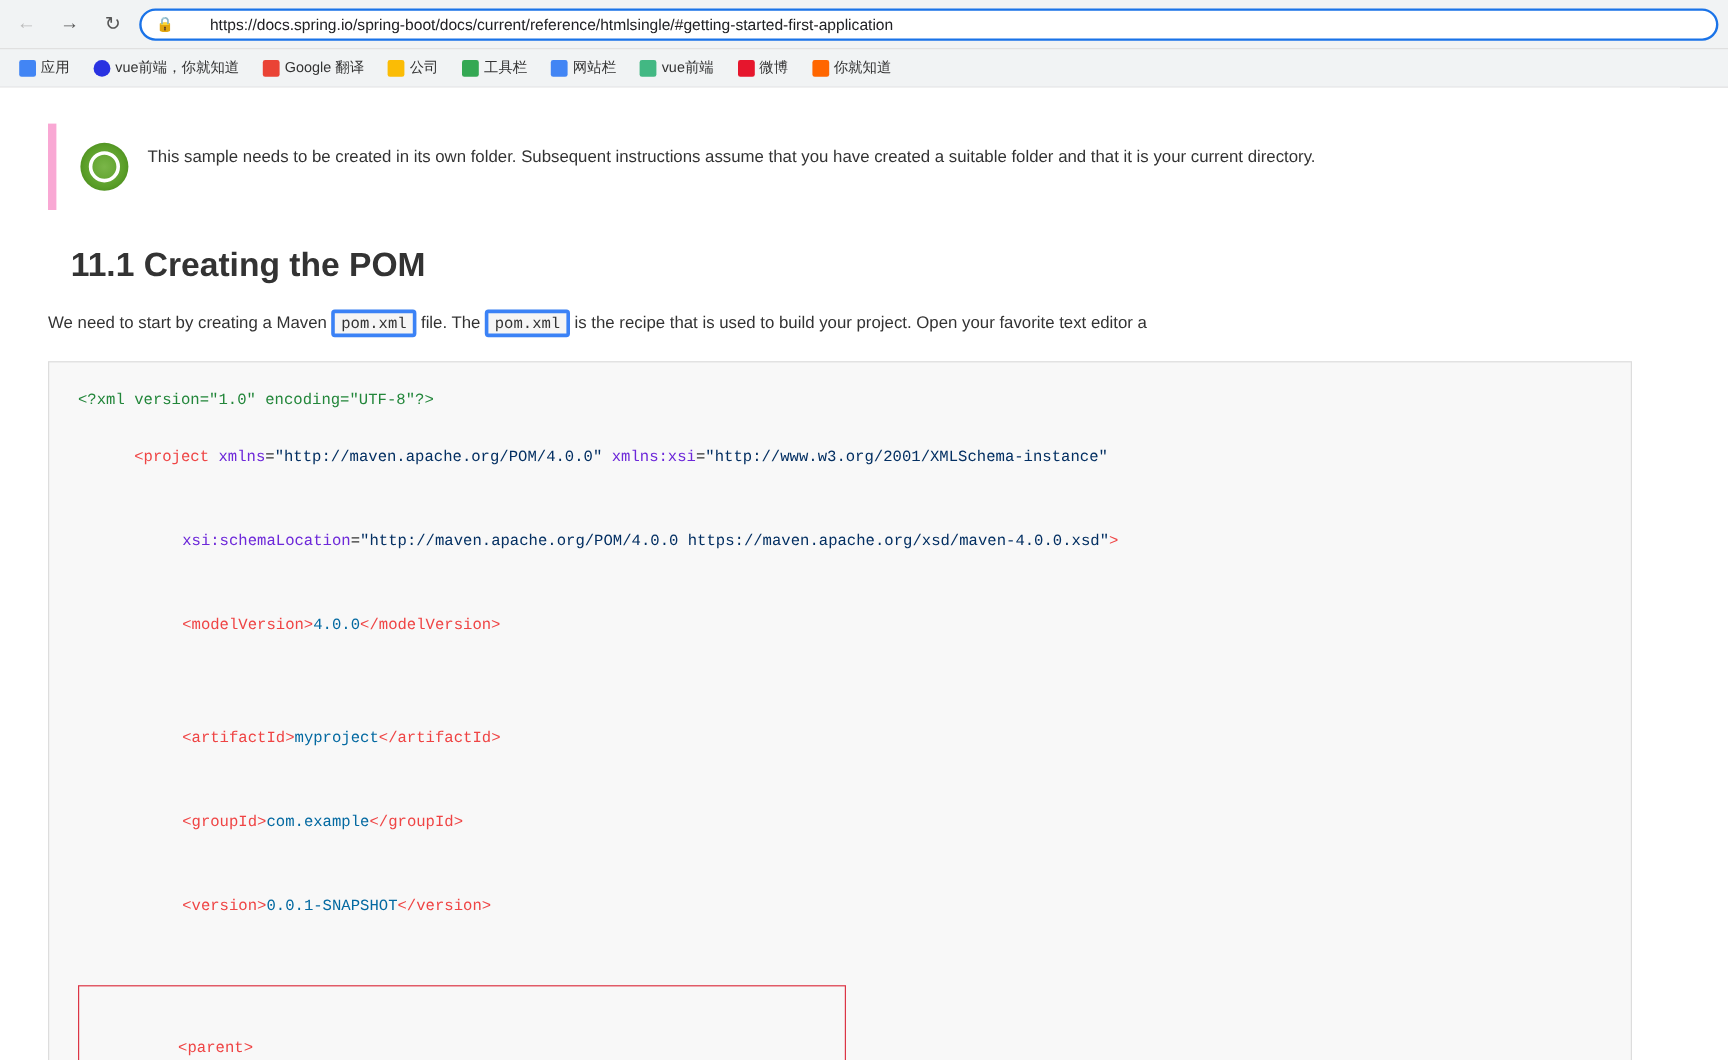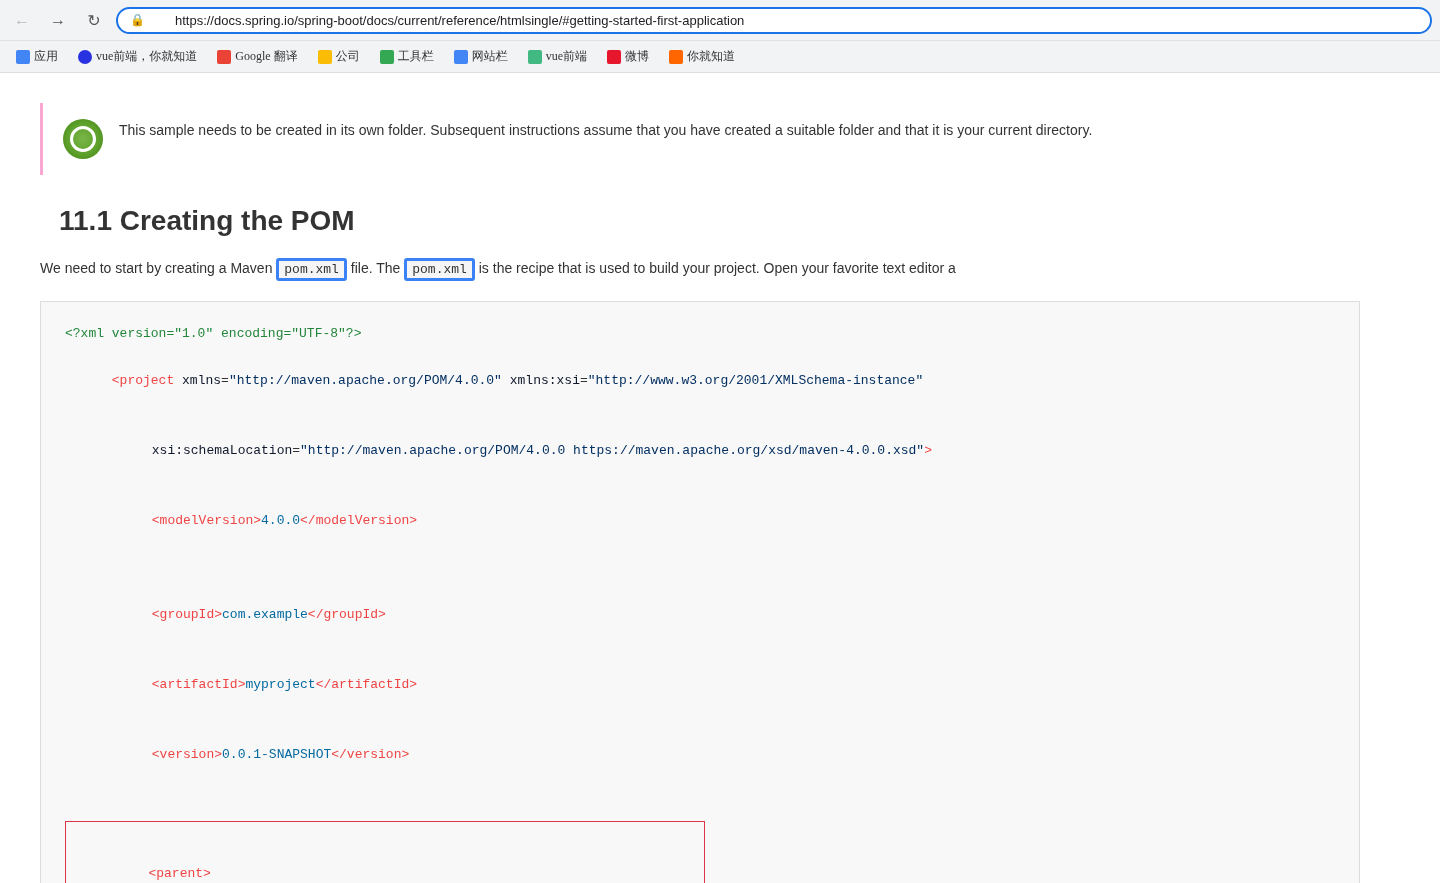--- a/index.html
+++ b/index.html
@@ -52,21 +52,20 @@
       margin-left: 24px;
     }
     .bookmarks-bar {
       display: flex;
       align-items: center;
       padding: 4px 8px;
       gap: 4px;
       border-top: 1px solid #e0e0e0;
       background: #f1f3f4;
       font-size: 12px;
-      font-family: Liberation Serif, serif;
     }
     .bookmark-item {
       display: flex;
       align-items: center;
       gap: 4px;
       padding: 3px 8px;
       border-radius: 3px;
       cursor: pointer;
       color: #333;
       white-space: nowrap;
@@ -93,21 +92,21 @@
       background: #fff;
     }
 
     
     .note-box {
       display: flex;
       align-items: flex-start;
       gap: 16px;
       padding: 16px 20px;
       margin-bottom: 30px;
-      border-left: 3px solid #f9a8d4;
+      border-left: 7px solid #f9a8d4;
     }
     .spring-logo {
       width: 40px; height: 40px;
       border-radius: 50%;
       background: radial-gradient(circle, #7ab648 0%, #5a9e28 60%, #3d7a15 100%);
       display: flex; align-items: center; justify-content: center;
       flex-shrink: 0;
       position: relative;
     }
     .spring-logo::after {
@@ -154,21 +153,21 @@
       border: 1px solid #ddd;
       padding: 20px 24px;
       font-family: 'Courier New', Courier, monospace;
       font-size: 13px;
       line-height: 1.8;
       color: #333;
       overflow-x: auto;
     }
     .code-block .xml-decl { color: #22863a; }
     .code-block .tag { color: #ef4444; }
-    .code-block .attr-name { color: #0f172a; }
+    .code-block .attr-name { color: #6d28d9; }
     .code-block .attr-val { color: #032f62; }
     .code-block .text { color: #0369a1; }
 
     
     .parent-block {
       border: 1px solid #dc3545;
       padding: 16px 20px;
       margin: 8px 0;
       display: inline-block;
       min-width: 640px;
@@ -249,24 +248,24 @@
       <span class="tag">&lt;project</span> <span class="attr-name">xmlns</span>=<span class="attr-val">"http://maven.apache.org/POM/4.0.0"</span> <span class="attr-name">xmlns:xsi</span>=<span class="attr-val">"http://www.w3.org/2001/XMLSchema-instance"</span>
     </div>
     <div class="code-line indent-1">
       <span class="attr-name">xsi:schemaLocation</span>=<span class="attr-val">"http://maven.apache.org/POM/4.0.0 https://maven.apache.org/xsd/maven-4.0.0.xsd"</span><span class="tag">&gt;</span>
     </div>
     <div class="code-line indent-1">
       <span class="tag">&lt;modelVersion&gt;</span><span class="text">4.0.0</span><span class="tag">&lt;/modelVersion&gt;</span>
     </div>
     <div class="code-line">&nbsp;</div>
     <div class="code-line indent-1">
+      <span class="tag">&lt;artifactId&gt;</span><span class="text">myproject</span><span class="tag">&lt;/artifactId&gt;</span>
+    </div>
+    <div class="code-line indent-1">
       <span class="tag">&lt;groupId&gt;</span><span class="text">com.example</span><span class="tag">&lt;/groupId&gt;</span>
-    </div>
-    <div class="code-line indent-1">
-      <span class="tag">&lt;artifactId&gt;</span><span class="text">myproject</span><span class="tag">&lt;/artifactId&gt;</span>
     </div>
     <div class="code-line indent-1">
       <span class="tag">&lt;version&gt;</span><span class="text">0.0.1-SNAPSHOT</span><span class="tag">&lt;/version&gt;</span>
     </div>
     <div class="code-line">&nbsp;</div>
     
     <div class="parent-block">
       <div class="code-line">
         <span class="tag">&lt;parent&gt;</span>
       </div>

